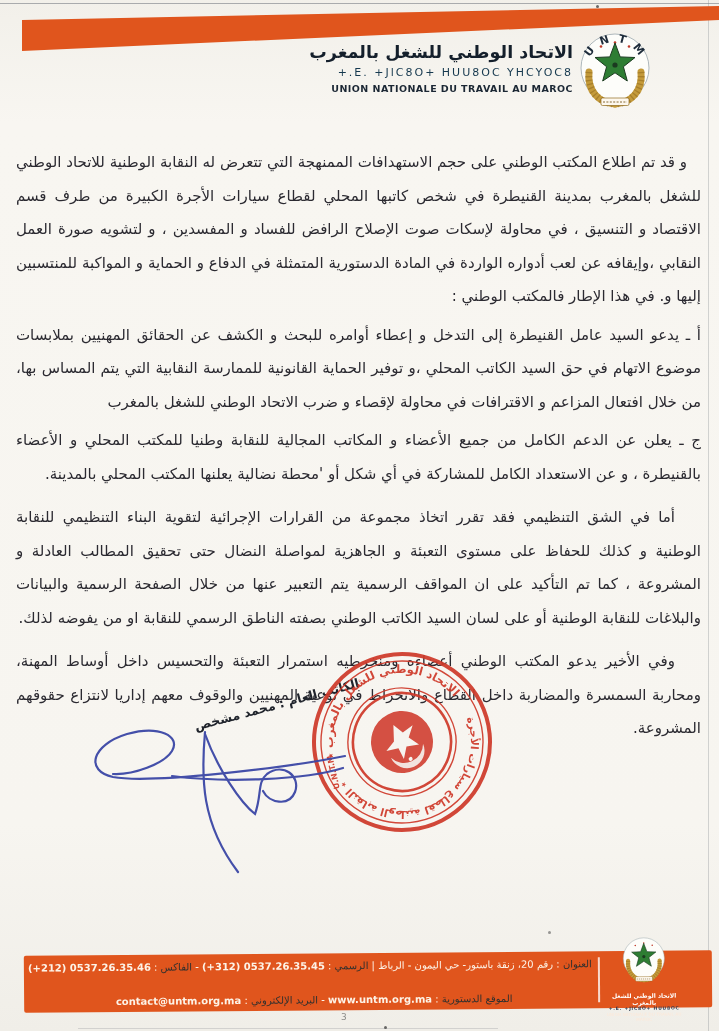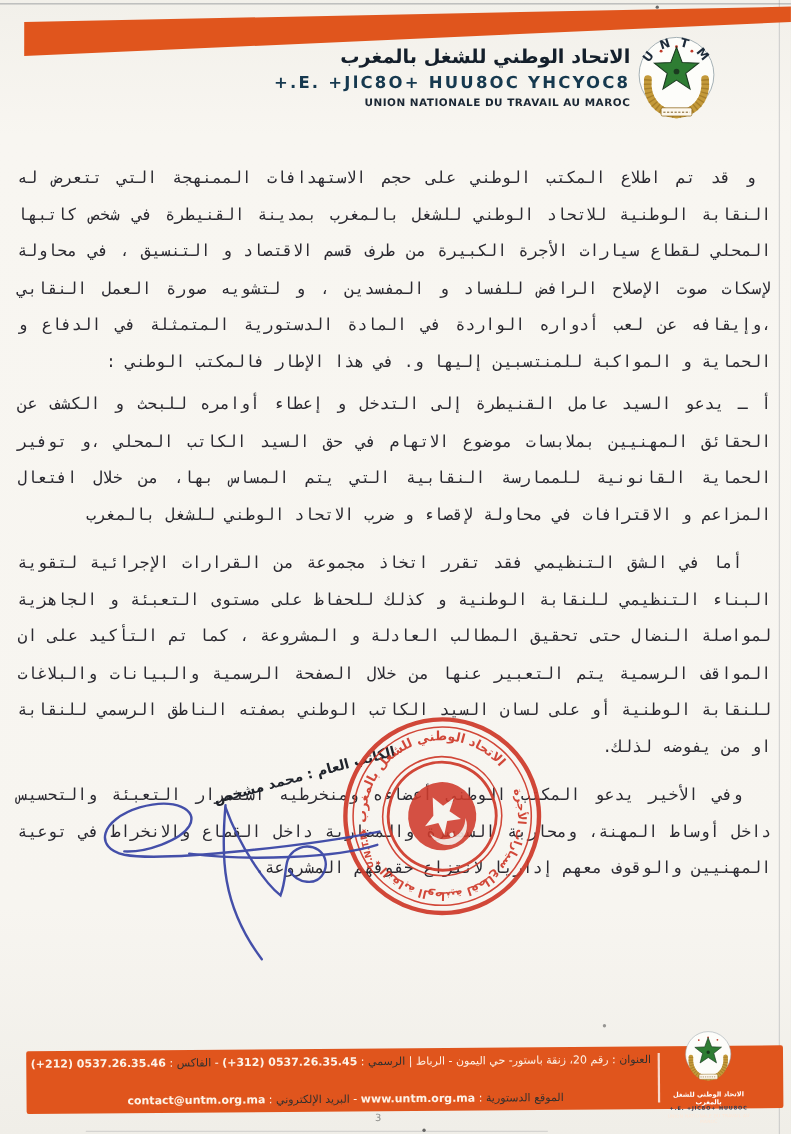--- a/index.html
+++ b/index.html
@@ -13,31 +13,31 @@
   
   .scan-top { position:absolute; top:3px; left:0; width:100%; height:1px; background:rgba(110,115,122,.55); }
   .scan-right { position:absolute; top:0; left:708px; width:1px; height:100%; background:rgba(120,125,132,.30); }
   .scan-bottom { position:absolute; bottom:2px; left:78px; width:420px; height:1px; background:rgba(120,125,132,.25); }
   .speck { position:absolute; width:3px; height:3px; border-radius:50%; background:#3a3a3a; opacity:.75; }
 
   
   .band-top { position:absolute; top:0; left:0; width:719px; height:60px; }
   .header-org { position:absolute; top:42px; right:146px; text-align:right; direction:rtl; }
   .org-ar { font-size:17.5px; font-weight:bold; color:#141f2b; letter-spacing:.2px; }
-  .org-tif { font-size:15px; font-weight:bold; color:#16394f; letter-spacing:2px; margin-top:4px; direction:ltr; }
+  .org-tif { font-size:11px; font-weight:normal; color:#16394f; letter-spacing:2px; margin-top:4px; direction:ltr; }
   .org-fr { font-size:9.5px; font-weight:bold; color:#1b2734; letter-spacing:.45px; margin-top:4px; direction:ltr; }
   .logo-main { position:absolute; top:27px; left:577px; width:76px; height:90px; }
 
   
   .body-text {
     position:absolute; top:146px; right:18px; left:16px;
     direction:rtl; text-align:justify; text-align-last:right;
     font-size:15px; line-height:33.5px; color:#2b2a31;
   }
-  .body-text p { margin-bottom:5px;font-family:Liberation Mono, monospace; }
+  .body-text p { margin-bottom:5px; }
   .p-indent  { text-indent:14px; }
   .p-indent2 { text-indent:26px; }
   .gap-top   { margin-top:10px; }
 
   
   .sig-label {
     position:absolute; left:212px; top:714px; width:150px;
     transform:rotate(-15deg); transform-origin:left top;
     direction:rtl; white-space:nowrap;
     font-size:12.5px; font-weight:bold; color:#20242c;
@@ -114,20 +114,21 @@
 
   <div class="header-org">
     <div class="org-ar">الاتحاد الوطني للشغل بالمغرب</div>
     <div class="org-tif">+.E. +JlC8O+ HUU8OC YHCYOC8</div>
     <div class="org-fr">UNION NATIONALE DU TRAVAIL AU MAROC</div>
   </div>
 
   <div class="body-text">
     <p class="p-indent">و قد تم اطلاع المكتب الوطني على حجم الاستهدافات الممنهجة التي تتعرض له النقابة الوطنية للاتحاد الوطني للشغل بالمغرب بمدينة القنيطرة في شخص كاتبها المحلي لقطاع سيارات الأجرة الكبيرة من طرف قسم الاقتصاد و التنسيق ، في محاولة لإسكات صوت الإصلاح الرافض للفساد و المفسدين ، و لتشويه صورة العمل النقابي ،وإيقافه عن لعب أدواره الواردة في المادة الدستورية المتمثلة في الدفاع و الحماية و المواكبة للمنتسبين إليها و. في هذا الإطار فالمكتب الوطني :</p>
     <p>أ ـ يدعو السيد عامل القنيطرة إلى التدخل و إعطاء أوامره للبحث و الكشف عن الحقائق المهنيين بملابسات موضوع الاتهام في حق السيد الكاتب المحلي ،و توفير الحماية القانونية للممارسة النقابية التي يتم المساس بها، من خلال افتعال المزاعم و الاقترافات في محاولة لإقصاء و ضرب الاتحاد الوطني للشغل بالمغرب</p>
+    <p>ج ـ يعلن عن الدعم الكامل من جميع الأعضاء و المكاتب المجالية للنقابة وطنيا للمكتب المحلي و الأعضاء بالقنيطرة ، و عن الاستعداد الكامل للمشاركة في أي شكل أو 'محطة نضالية يعلنها المكتب المحلي بالمدينة.</p>
     <p class="p-indent2 gap-top">أما في الشق التنظيمي فقد تقرر اتخاذ مجموعة من القرارات الإجرائية لتقوية البناء التنظيمي للنقابة الوطنية و كذلك للحفاظ على مستوى التعبئة و الجاهزية لمواصلة النضال حتى تحقيق المطالب العادلة و المشروعة ، كما تم التأكيد على ان المواقف الرسمية يتم التعبير عنها من خلال الصفحة الرسمية والبيانات والبلاغات للنقابة الوطنية أو على لسان السيد الكاتب الوطني بصفته الناطق الرسمي للنقابة او من يفوضه لذلك.</p>
     <p class="p-indent2 gap-top">وفي الأخير يدعو المكتب الوطني أعضاءه ومنخرطيه استمرار التعبئة والتحسيس داخل أوساط المهنة، ومحاربة السمسرة والمضاربة داخل القطاع والانخراط في توعية المهنيين والوقوف معهم إداريا لانتزاع حقوقهم المشروعة.</p>
   </div>
 
   <div class="sig-label">الكاتب العام : محمد مشخص</div>
 
   <svg class="stamp" viewBox="0 0 195 195" xmlns:xlink="http://www.w3.org/1999/xlink">
     <g transform="rotate(-27 97 97)">
       <circle cx="97" cy="97" r="88" fill="none" stroke="#cf3a2b" stroke-width="4"></circle>
       <circle cx="97" cy="97" r="81" fill="none" stroke="#cf3a2b" stroke-width="1.4"></circle>

